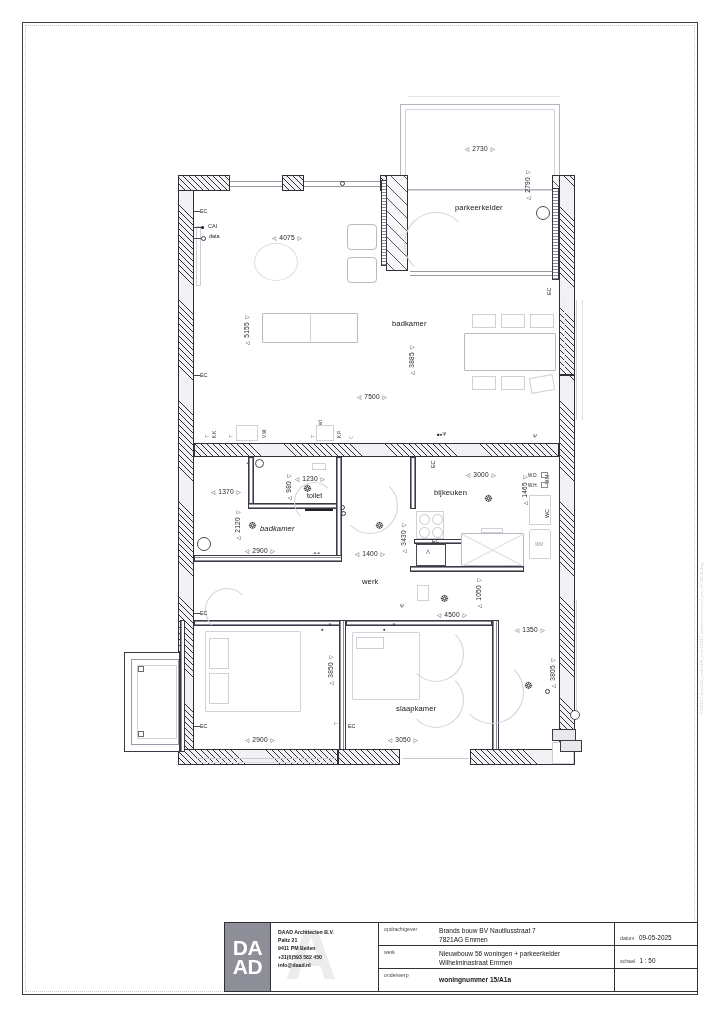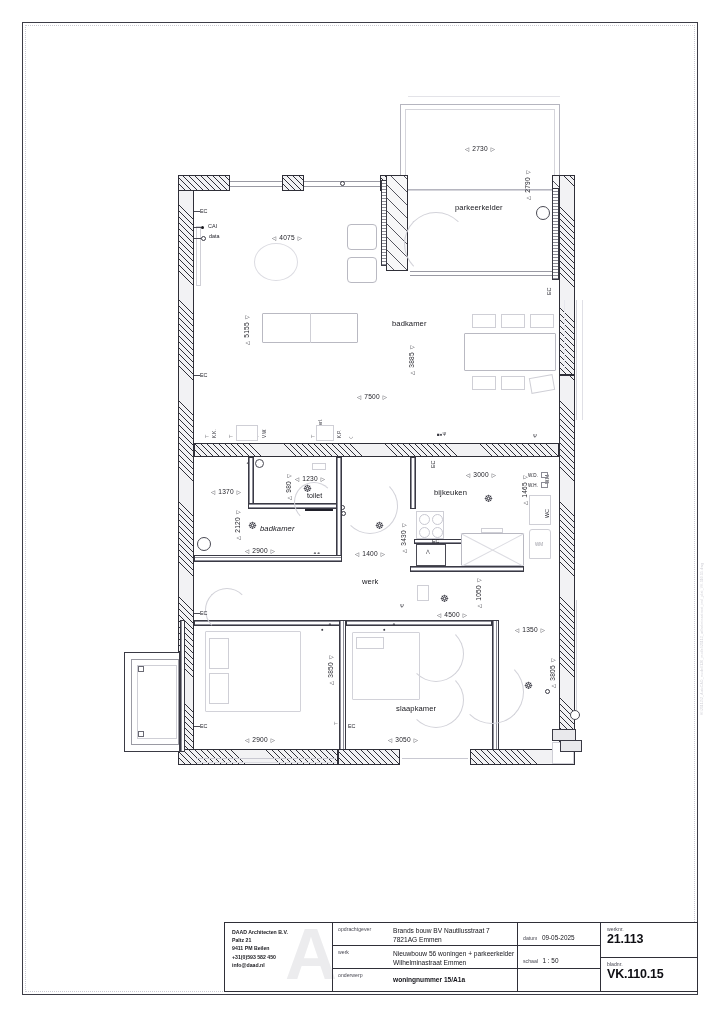--- a/index.html
+++ b/index.html
@@ -307,20 +307,24 @@
   <div class="line" style="left:402px;top:758px;width:66px;height:1px;background:#c9c9d2;"></div>
   <div class="line" style="left:196px;top:762px;width:140px;height:1px;background:#dcdce2;"></div>
 
   <div class="line" style="left:408px;top:96px;width:152px;height:0.6px;background:#e3e3e8;"></div>
   <div class="line" style="left:564px;top:300px;width:0.6px;height:70px;background:#e8e8ee;"></div>
 </div>
 
 <div id="tb">
   <div class="wm">A</div>
 
+  <div class="tbcol logo">
+    <span>DA</span>
+    <span>AD</span>
+  </div>
 
   <div class="tbcol addr">
     <div>DAAD Architecten B.V.</div>
     <div>Paltz 21</div>
     <div>9411 PM Beilen</div>
     <div>+31(0)593 582 450</div>
     <div>info@daad.nl</div>
   </div>
 
   <div class="mid">
@@ -349,25 +353,15 @@
       <span class="rk">datum</span>
       <span class="rv">09-05-2025</span>
     </div>
     <div class="rrow">
       <span class="rk">schaal</span>
       <span class="rv">1 : 50</span>
     </div>
     <div class="rrow"></div>
   </div>
 
-  <div class="far">
-    <div class="frow">
-      <div class="fk">werknr.</div>
-      <div class="fv">21.113</div>
-    </div>
-    <div class="frow">
-      <div class="fk">bladnr.</div>
-      <div class="fv">VK.110.15</div>
-    </div>
-  </div>
 </div>
 
 <div id="vstamp">H:\21113\2_AutoCAD_model\130_model\21113_wilhelminastraat_invl_plat_VK.110.15.dwg</div>
 
 </body></html>

